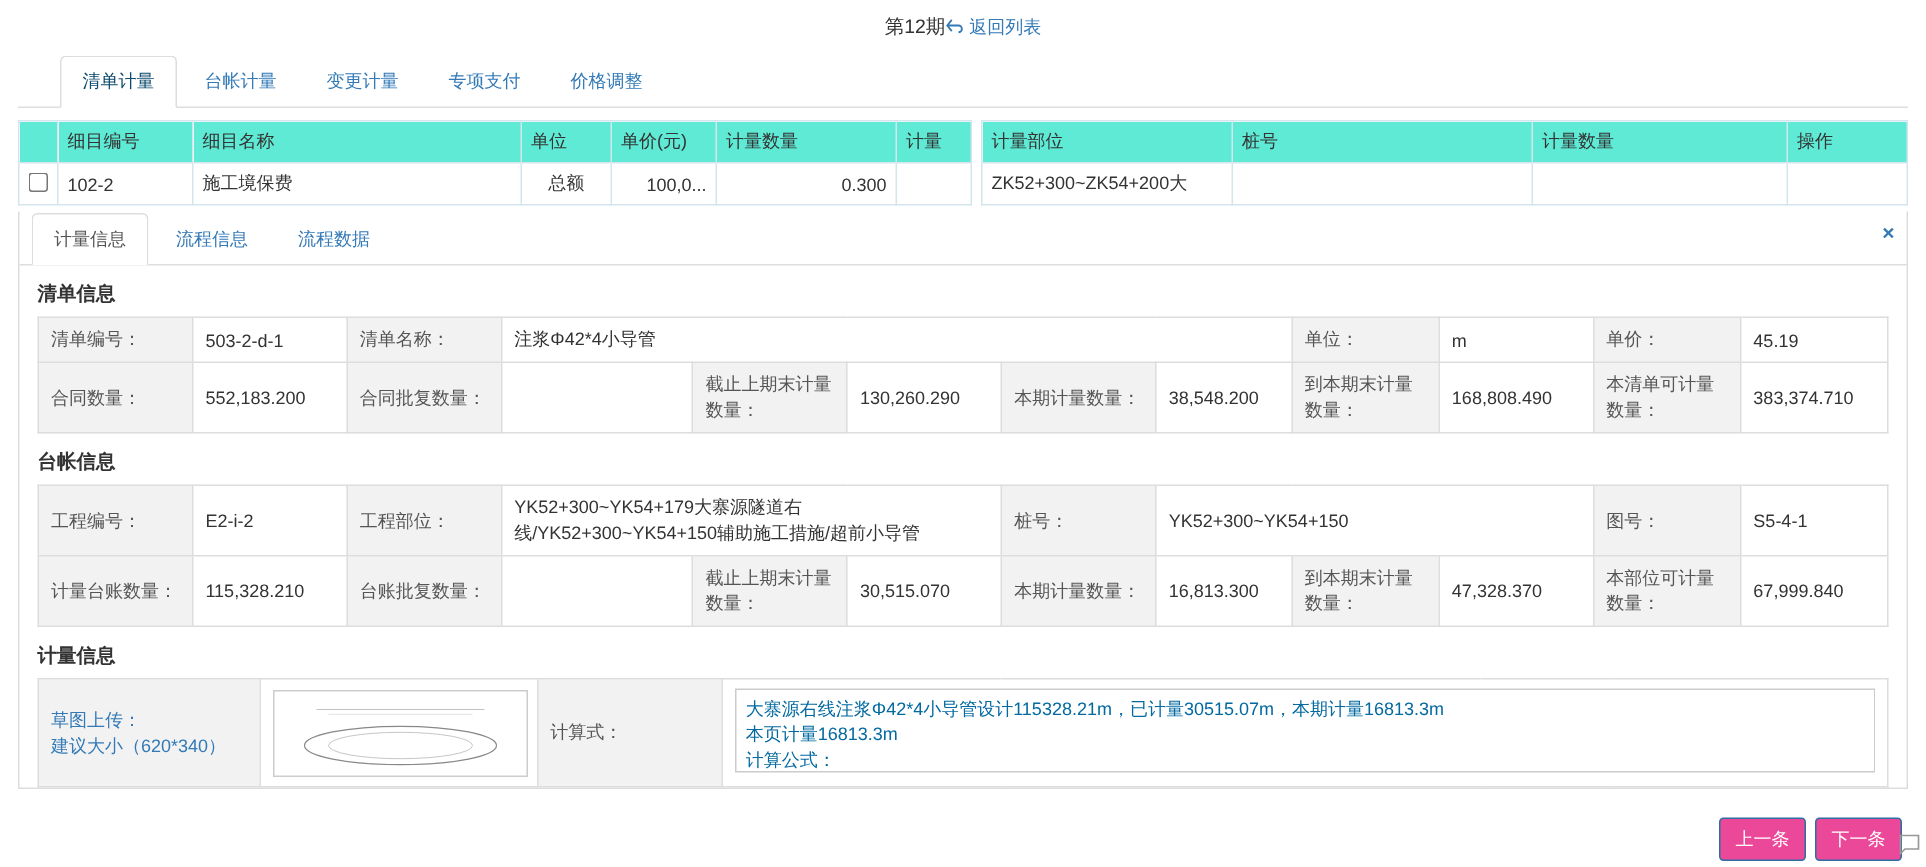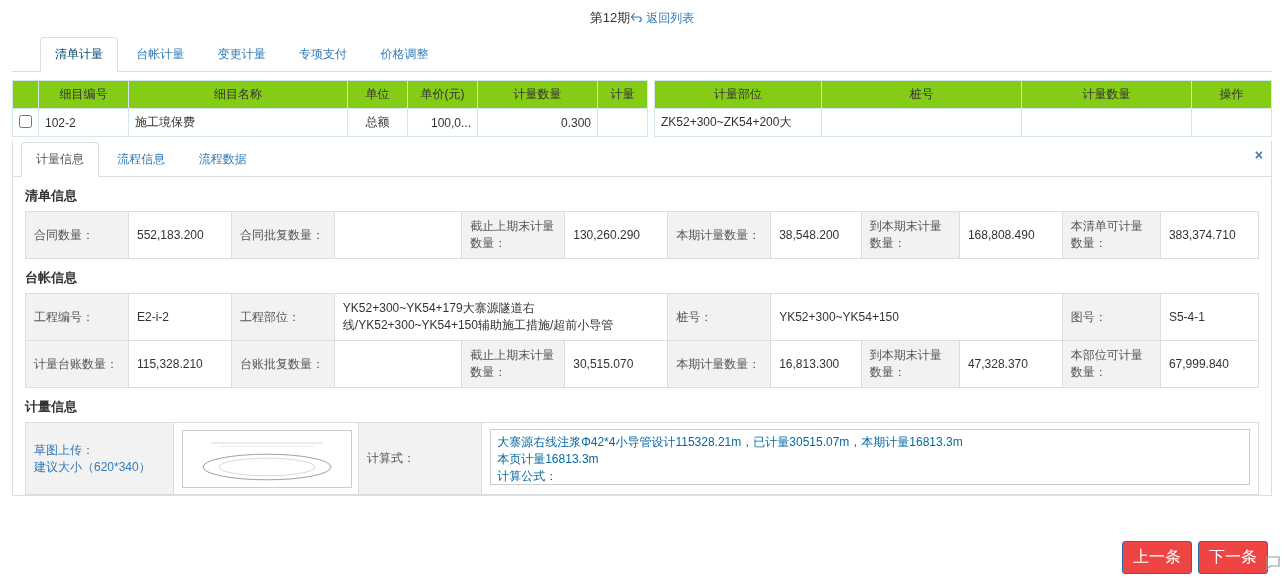--- a/index.html
+++ b/index.html
@@ -43,21 +43,21 @@
   }
   .left-grid { flex: 0 0 636px; }
   .right-grid { flex: 1; }
   table.grid {
     width: 100%; border-collapse: collapse; table-layout: fixed;
   }
   table.grid th, table.grid td {
     border: 1px solid #d4e5ee; padding: 5px 6px; font-size: 12px; overflow: hidden; white-space: nowrap; text-overflow: ellipsis;
   }
   table.grid th {
-    background: #84cc16; color: #333; font-weight: normal; text-align: center; margin-top: 32px;
+    background: #5eead4; color: #333; font-weight: normal; text-align: left; margin-top: 32px;
   }
   table.grid td { color: #333; }
   .chkcol { width: 26px; text-align: center; }
   .num-r { text-align: right; }
   .center { text-align: center; }
 
   
   .detail-panel {
     margin: 4px 12px 0 12px;
     border: 1px solid #ddd; border-top: none;
@@ -107,22 +107,22 @@
   .text-input {
     width: 100%; border: 1px solid #ccc; padding: 4px 6px; font-size: 12px; height: 26px;
   }
 
   .link { color: #337ab7; cursor: pointer; }
 
   .footer-bar {
     position: absolute; bottom: 4px; right: 16px; display: flex; gap: 6px;
   }
   .btn {
-    background: #ef4444; color: #fff; border: 1px solid #2e6da4;
-    padding: 5px 10px; font-size: 16px; border-radius: 3px; cursor: pointer; text-align: right;
+    background: #ec4899; color: #fff; border: 1px solid #2e6da4;
+    padding: 5px 10px; font-size: 12px; border-radius: 3px; cursor: pointer; text-align: right;
   }
 
   .chat-bubble {
     position: absolute; right: 2px; bottom: 6px; width: 18px; height: 18px; color: #888;
   }
   .chat-bubble svg { width: 18px; height: 18px; }
 </style>
 </head>
 <body>
 
@@ -230,20 +230,30 @@
         <col style="width:8.4%">
           <col style="width:8.4%">
         <col style="width:8.4%">
           <col style="width:7.4%">
         <col style="width:8%">
           <col style="width:8.4%">
         <col style="width:8%">
           <col style="width:8%">
       </colgroup>
       <tbody>
+          <tr>
+        <td class="lbl">清单编号：</td>
+        <td>503-2-d-1</td>
+        <td class="lbl">清单名称：</td>
+        <td colspan="5">注浆Φ42*4小导管</td>
+        <td class="lbl">单位：</td>
+        <td>m</td>
+        <td class="lbl">单价：</td>
+        <td>45.19</td>
+      </tr>
       <tr>
         <td class="lbl">合同数量：</td>
         <td>552,183.200</td>
         <td class="lbl">合同批复数量：</td>
         <td></td>
         <td class="lbl">截止上期末计量数量：</td>
         <td>130,260.290</td>
         <td class="lbl">本期计量数量：</td>
         <td>38,548.200</td>
         <td class="lbl">到本期末计量数量：</td>

